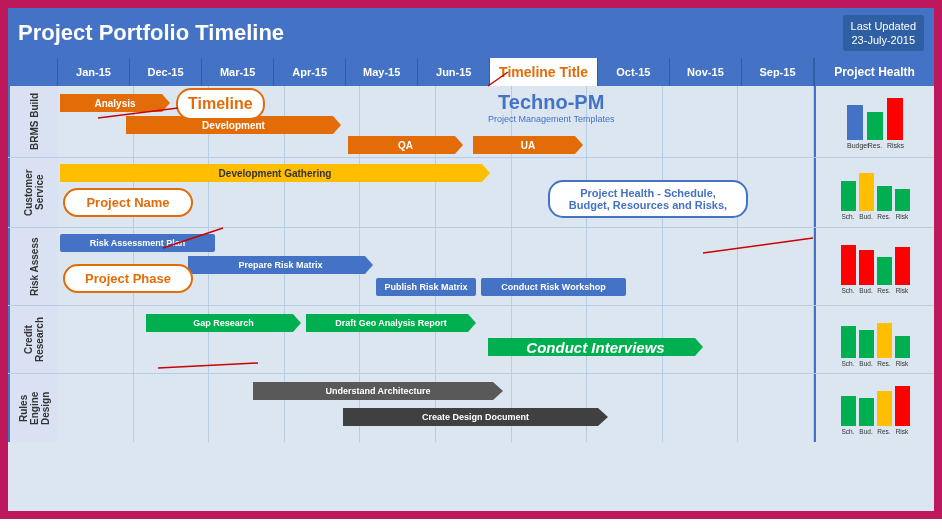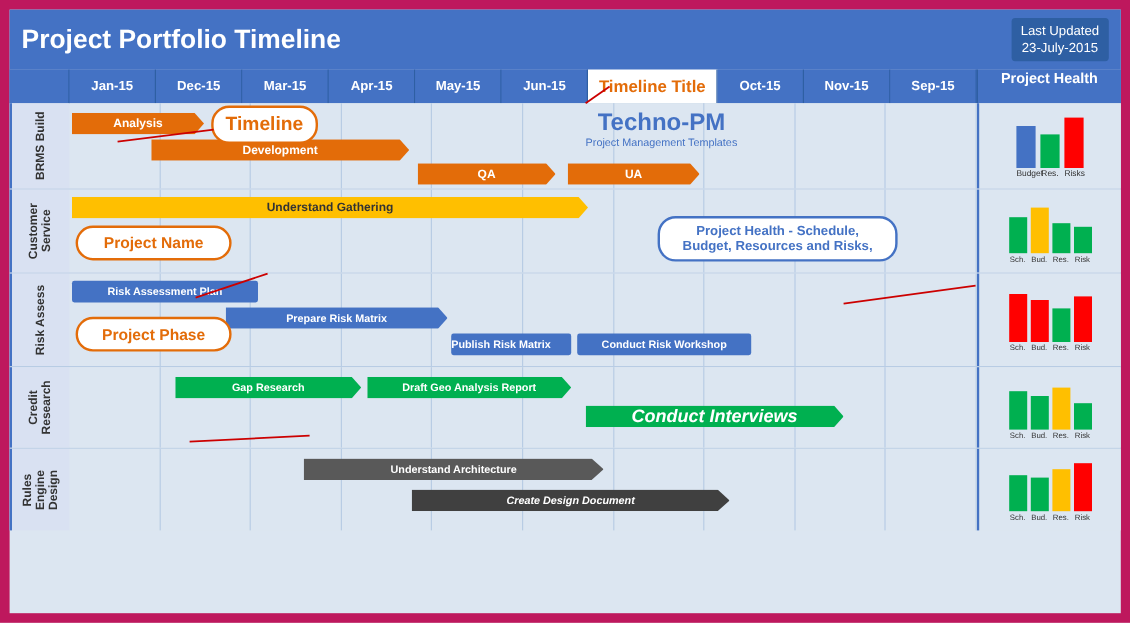--- a/index.html
+++ b/index.html
@@ -64,20 +64,21 @@
       justify-content: center;
       background: #4472c4;
     }
     .health-header-cell {
       width: 120px;
       background: #4472c4;
       color: white;
       font-size: 12px;
       font-weight: bold;
       display: flex;
+      align-items: center;
       justify-content: center;
       border-left: 1px solid #2e5fa3;
     }
 
     
     .content-area {
       display: flex;
       flex-direction: column;
     }
 
@@ -320,21 +321,21 @@
             <div class="grid-line"></div>
           <div class="grid-line"></div>
             <div class="grid-line"></div>
           <div class="grid-line"></div>
             <div class="grid-line"></div>
           <div class="grid-line"></div>
             <div class="grid-line"></div>
         </div>
 
         <div class="bar bar-yellow arrow-right" style="left:2px;top:6px;width:430px;">
-          <span style="font-size:10px;font-weight:bold;color:#333;">Understand Gathering</span>
+          <span style="font-size:10px;font-weight:bold;color:#333;">Development Gathering</span>
         </div>
 
         <div class="callout" style="left:5px;top:30px;width:130px;font-size:13px;">
           <span>Project Name</span>
         </div>
 
         <div class="callout-blue" style="left:490px;top:22px;width:200px;">
           <span>Project Health - Schedule, Budget, Resources and Risks,</span>
         </div>
       </div>
@@ -381,21 +382,21 @@
         </div>
 
         <div class="bar bar-blue rect" style="left:2px;top:6px;width:155px;clip-path:none;border-radius:2px;">
           <span style="font-size:9px;color:white;">Risk Assessment Plan</span>
         </div>
 
         <div class="bar bar-blue arrow-right" style="left:130px;top:28px;width:185px;">
           <span style="font-size:9px;color:white;">Prepare Risk Matrix</span>
         </div>
 
-        <div class="bar bar-blue rect" style="left:318px;top:50px;width:100px;clip-path:none;background:#4472c4;display:flex;align-items:center;justify-content:flex-start;border-radius:2px;">
+        <div class="bar bar-blue rect" style="left:318px;top:50px;width:100px;clip-path:none;background:#4472c4;display:flex;align-items:center;justify-content:center;border-radius:2px;">
           <span style="font-size:9px;color:white;text-align:center;">Publish Risk Matrix</span>
         </div>
 
         <div class="bar bar-blue rect" style="left:423px;top:50px;width:145px;clip-path:none;border-radius:2px;">
           <span style="font-size:9px;color:white;">Conduct Risk Workshop</span>
         </div>
 
         <div class="callout" style="left:5px;top:36px;width:130px;font-size:13px;">
           <span>Project Phase</span>
         </div>
@@ -494,21 +495,21 @@
             <div class="grid-line"></div>
           <div class="grid-line"></div>
             <div class="grid-line"></div>
         </div>
 
         <div class="bar bar-dark dark-arrow" style="left:195px;top:8px;width:250px;background:#595959;">
           <span style="font-size:9px;color:white;">Understand Architecture</span>
         </div>
 
         <div class="bar bar-dark dark-arrow" style="left:285px;top:34px;width:265px;background:#404040;">
-          <span style="font-size:9px;color:white;font-style:italic;">Create Design Document</span>
+          <span style="font-size:9px;color:white;">Create Design Document</span>
         </div>
       </div>
       <div class="row-health">
         <div style="display:flex;flex-direction:column;align-items:center;gap:2px;width:100%;padding:4px;">
           <div style="display:flex;gap:3px;align-items:flex-end;height:45px;">
             <div>
                 <div style="width:15px;height:30px;background:#00b050;"></div>
               </div>
             <div>
                 <div style="width:15px;height:28px;background:#00b050;"></div>

